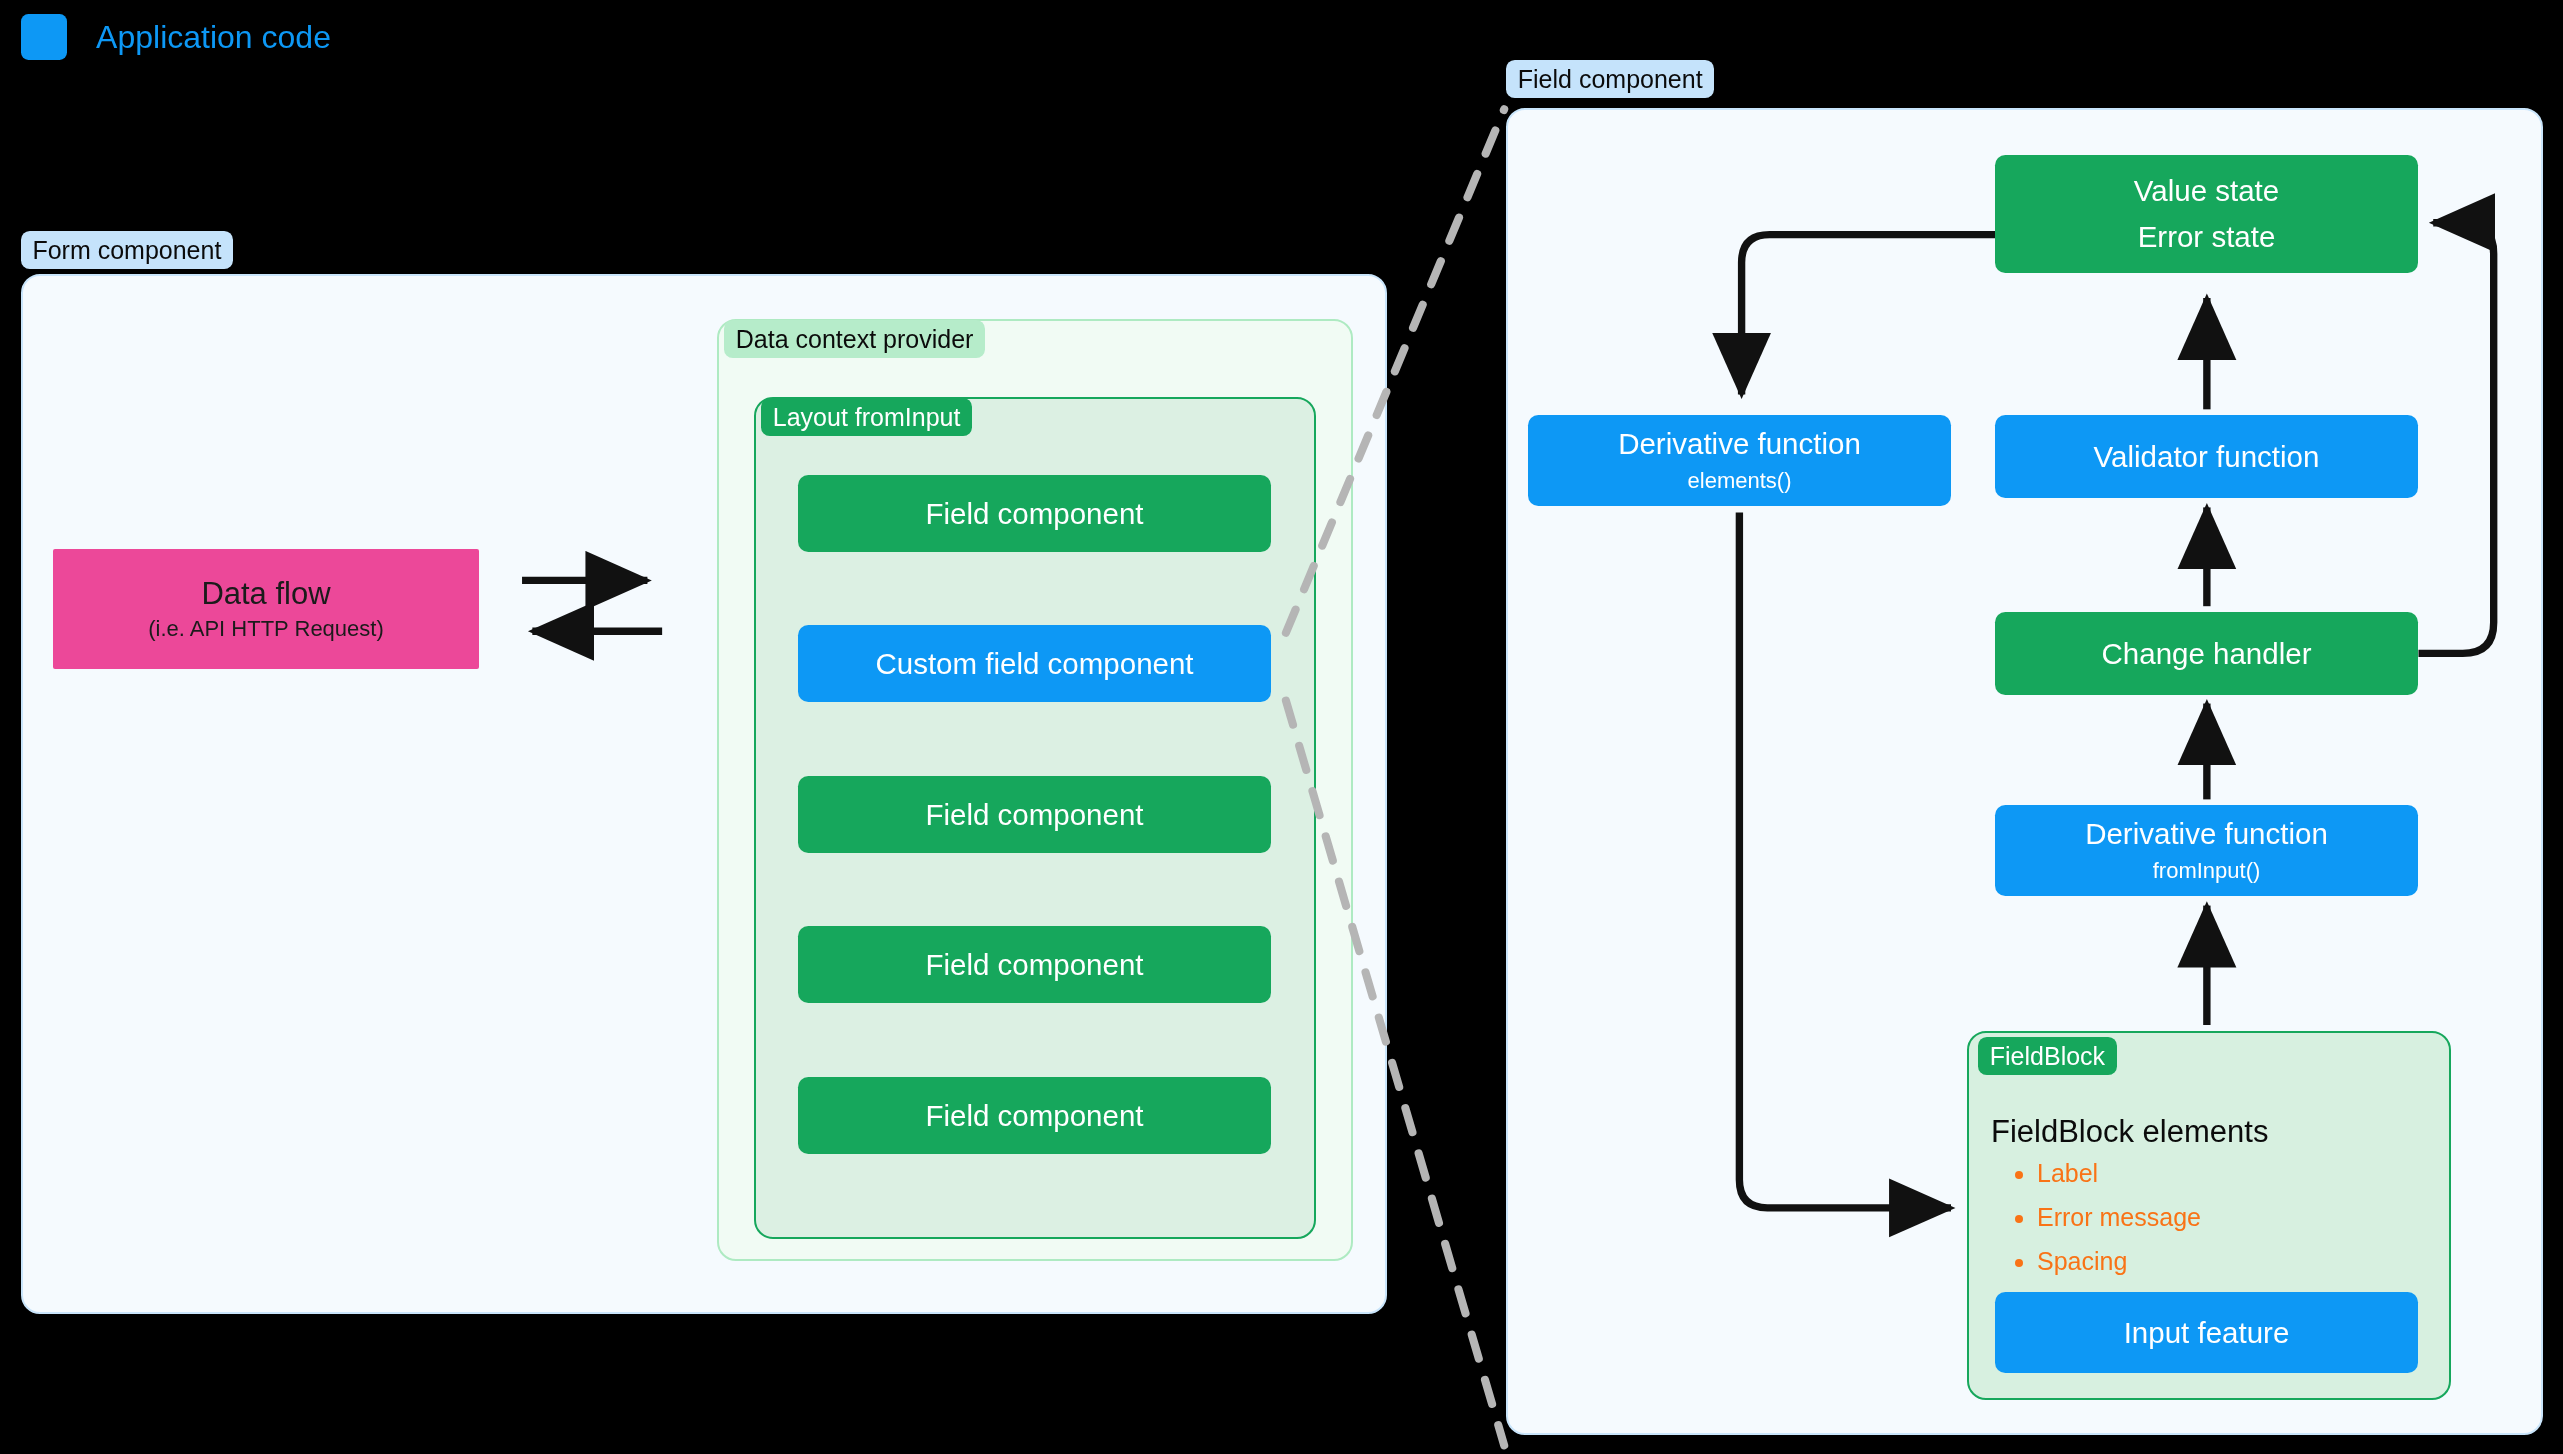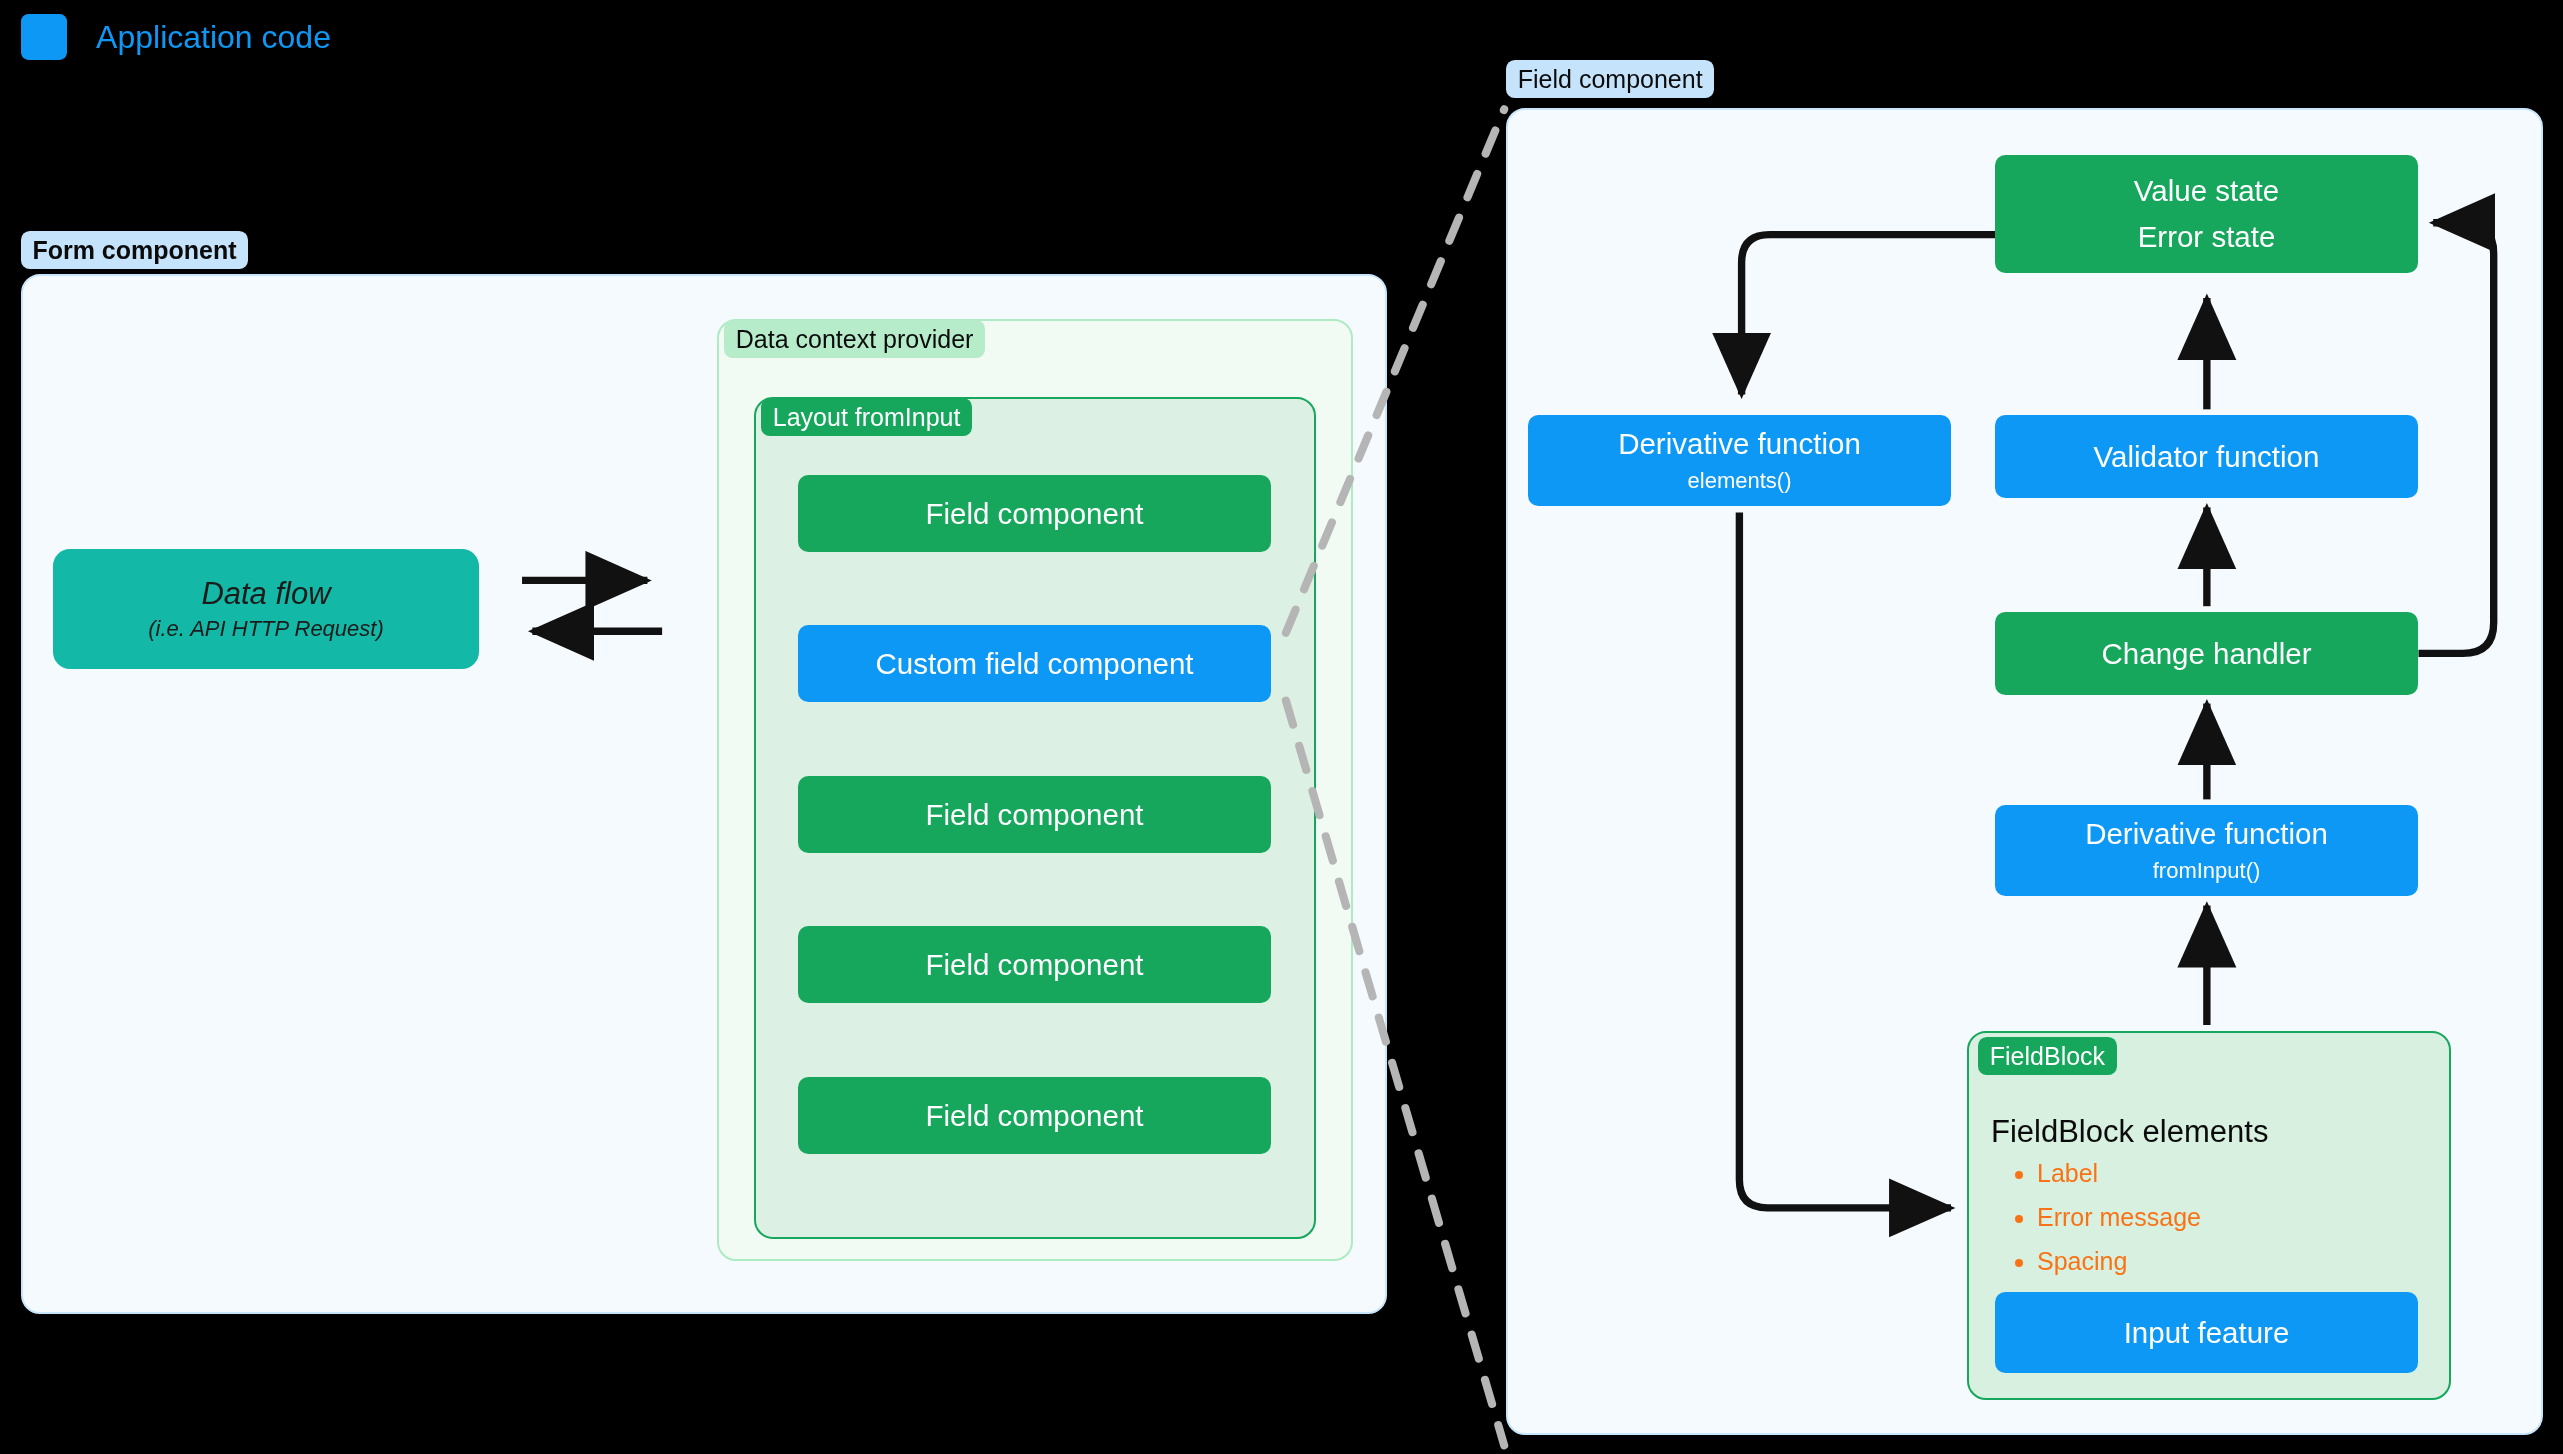--- a/index.html
+++ b/index.html
@@ -104,24 +104,23 @@
     align-items: center;
     justify-content: center;
     border-radius: 10.3px;
     color: #ffffff;
     text-align: center;
     z-index: 4;
   }
   .node-green { background: #16a75c; }
   .node-blue  { background: #0d98f5; }
   .node-grey  {
-    background: #14b8a6;
+    background: #ec4899;
     color: #1b1b1b;
-    border-radius: 17px;
-    font-style: italic;
+    border-radius: 2px;
   }
   .node-title    { font-size: 29.5px; line-height: 1.2; }
   .node-subtitle { font-size: 22px; line-height: 1.25; margin-top: 5.9px; }
   .node-grey .node-title { font-size: 31px; }
   .node-grey .node-subtitle { font-size: 22px; margin-top: 2.9px; }
 
   
   .node-stack .node-title { margin: 0; }
   .node-stack .node-title + .node-title { margin-top: 10.3px; }
 
@@ -172,21 +171,21 @@
 </head>
 <body>
 
 <div id="legend">
   <div class="legend-row">
     <span class="legend-swatch" id="sw0" style="background: rgb(13, 152, 245);"></span>
     <span class="legend-label" id="lb0" style="color: rgb(13, 152, 245);">Application code</span>
   </div>
 </div>
 
-<div class="badge badge-blue" style="left:20.6px; top:231px;font-weight:bold;">Form component</div>
+<div class="badge badge-blue" style="left:20.6px; top:231px;">Form component</div>
 
 <div class="panel panel-blue" style="left:20.6px; top:274px; width:1366px; height:1040px;"></div>
 
 <div class="node node-grey" style="left:53px; top:549px; width:426px; height:120px;">
   <span class="node-title">Data flow</span>
   <span class="node-subtitle">(i.e. API HTTP Request)</span>
 </div>
 
 <div class="badge badge-greenlight" style="left:724px; top:320px;">Data context provider</div>
 

